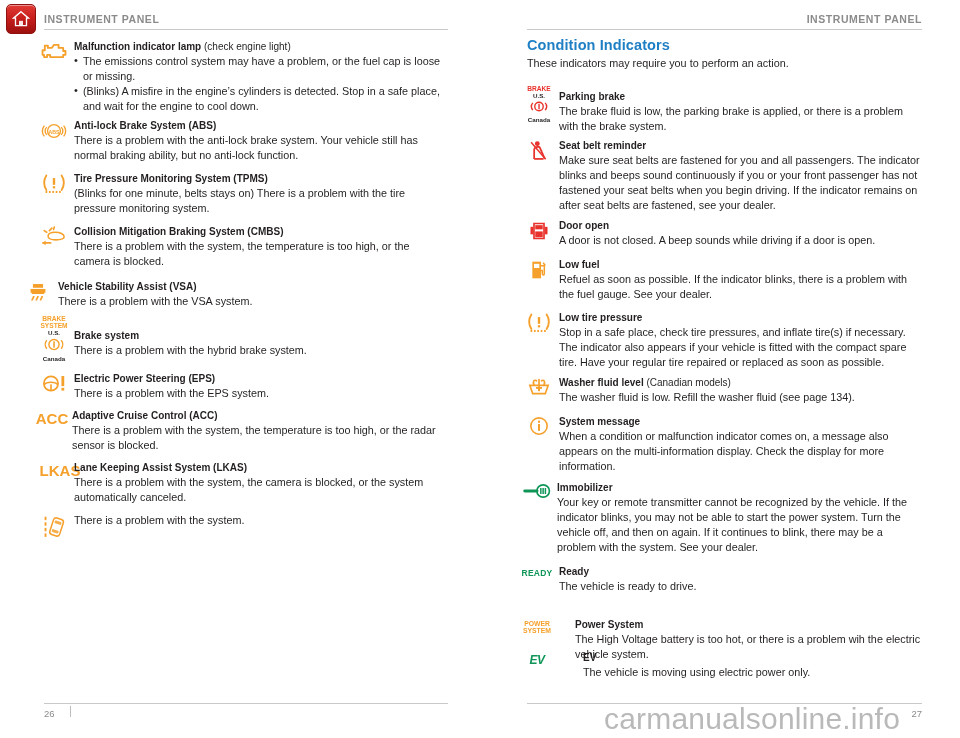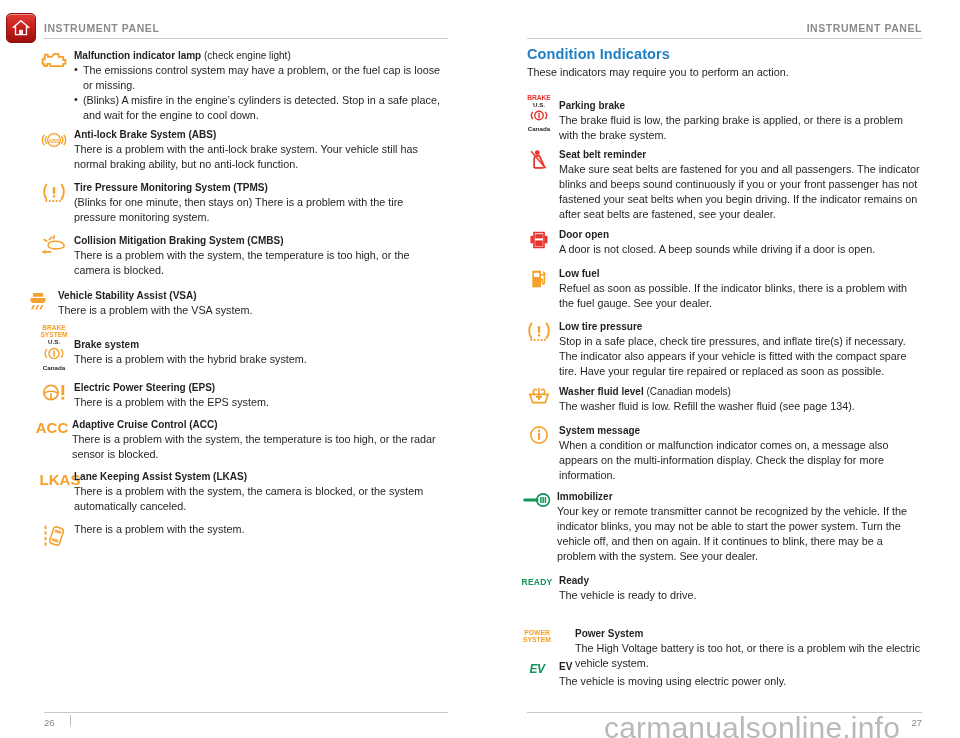--- a/index.html
+++ b/index.html
@@ -7,21 +7,21 @@
   body {
     width: 960px; height: 738px;
     background: #ffffff;
     font-family: "Liberation Sans", sans-serif;
     color: #231f20;
     overflow: hidden;
     position: relative;
   }
 
   
-  .page { position:relative; width:960px; height:699px;margin-top:9px; }
+  .page { position:relative; width:960px; height:699px; }
 
   
   .home-btn {
     position:absolute; left:6px; top:4px;
     width:30px; height:30px; border-radius:5px;
     background: linear-gradient(180deg,#e23b36 0%,#c8201c 45%,#9d100e 100%);
     border:1px solid #8d100e;
     box-shadow: inset 0 1px 0 rgba(255,255,255,.45);
     display:flex; align-items:center; justify-content:center;
     cursor:pointer;
@@ -186,21 +186,21 @@
           <rect x="4" y="21.2" width="2" height="2.4"></rect>
           <rect x="8" y="21.2" width="2" height="2.4"></rect>
           <rect x="12" y="21.2" width="2" height="2.4"></rect>
           <rect x="16" y="21.2" width="2" height="2.4"></rect>
           <rect x="20" y="21.2" width="2" height="2.4"></rect>
         </g>
       </svg>
     </div>
     <div class="entry-body">
       <p class="entry-title">Tire Pressure Monitoring System (TPMS)</p>
-      <p class="entry-desc">(Blinks for one minute, then stays on) There is a problem with the tire pressure monitoring system.</p>
+      <p class="entry-desc">(Blinks for one minute, belts stays on) There is a problem with the tire pressure monitoring system.</p>
     </div>
   </div>
 
   <div class="entry" style="left:34px; top:225px; width:400px;">
     <div class="entry-icon">
       <svg width="28" height="22" viewBox="0 0 32 26">
         <path d="M9 12 C9 9 13 7.5 17.5 7.5 C23 7.5 28 9.5 28 12.8 C28 15.2 24 16.4 18 16.4 C12.5 16.4 9 14.8 9 12 Z" fill="none" stroke="#f5a02a" stroke-width="1.8"></path>
         <g stroke="#f5a02a" stroke-width="1.9" stroke-linecap="round">
           <path d="M10.5 5.5 L13.5 2.5"></path>
           <path d="M15.5 4.2 L16.4 1.2"></path>
@@ -473,21 +473,21 @@
         <span>POWER</span><br>
         <span>SYSTEM</span>
       </div>
     </div>
     <div class="entry-body">
       <p class="entry-title">Power System</p>
       <p class="entry-desc">The High Voltage battery is too hot, or there is a problem wih the electric vehicle system.</p>
     </div>
   </div>
 
-  <div class="entry" style="left:515px; top:651px; width:408px;">
+  <div class="entry" style="left:515px; top:651px; width:408px;gap:24px;">
     <div class="entry-icon" style="flex:0 0 44px; width:44px; padding-top:2px;">
       <span class="ev-icon">EV</span>
     </div>
     <div class="entry-body">
       <p class="entry-title">EV</p>
       <p class="entry-desc">The vehicle is moving using electric power only.</p>
     </div>
   </div>
 
   <div class="footer-rule fr-left"></div>

